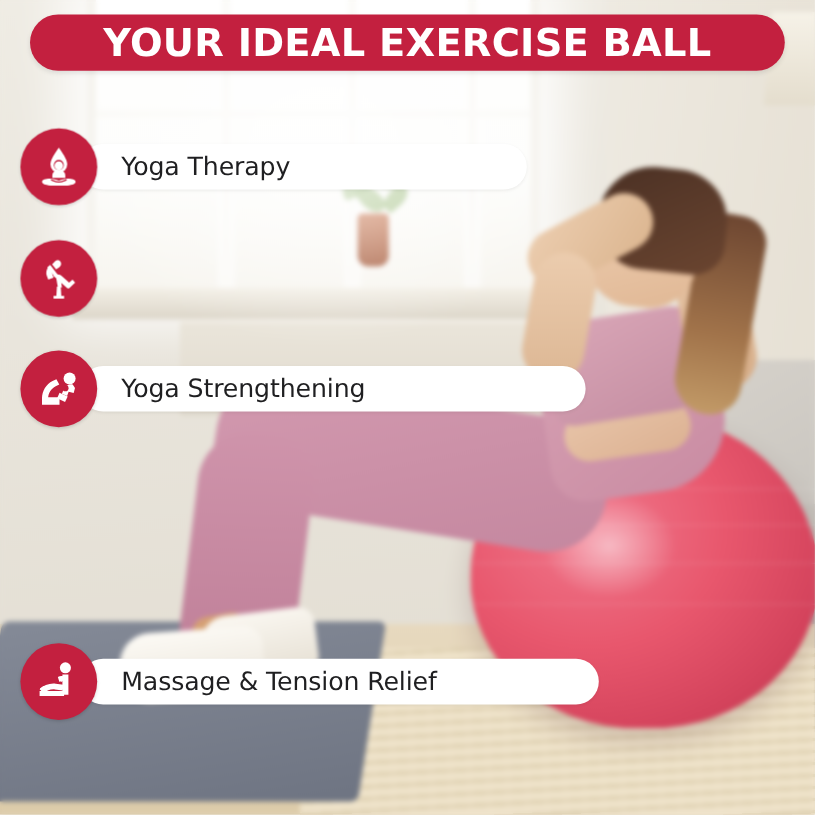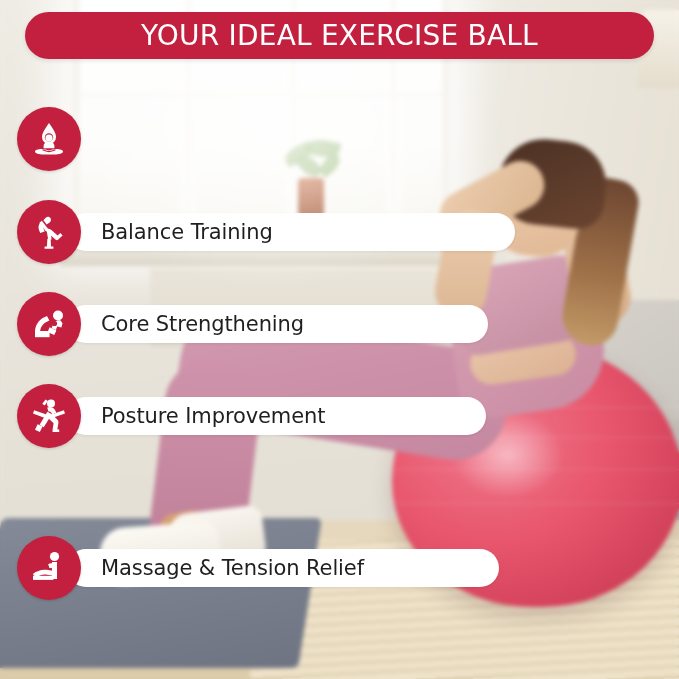--- a/index.html
+++ b/index.html
@@ -273,22 +273,22 @@
     background: #c3203f;
     border-radius: 24px;
     display: flex;
     align-items: center;
     justify-content: center;
     box-shadow: 0 2px 4px rgba(0,0,0,.10);
   }
   .header-title {
     color: #ffffff;
     font-family: "DejaVu Sans", sans-serif;
-    font-size: 28px;
-    font-weight: normal;
+    font-size: 32px;
+    font-weight: bold;
     letter-spacing: 0.2px;
     white-space: nowrap;
   }
 
   .feature-row {
     position: absolute;
     display: flex;
     align-items: center;
     left: 17px;
   }
@@ -398,79 +398,60 @@
       <svg width="44" height="44" viewBox="0 0 44 44" aria-hidden="true">
         <g fill="#ffffff">
           <path d="M22 6 C17 13 15 17 15 20 a7 7 0 0 0 14 0 c0-3-2-7-7-14z"></path>
           <circle cx="22" cy="20.5" r="4.2" fill="#c3203f"></circle>
           <circle cx="22" cy="21" r="3.6"></circle>
           <path d="M22 24.5c-3 0-5.4 2-5.4 4.6v2.2h10.8v-2.2c0-2.6-2.4-4.6-5.4-4.6z"></path>
           <path d="M8 34.5c0-1.6 3-2.6 6.6-2.6 2.6 0 5 .9 7.4 1.6 2.4-.7 4.8-1.6 7.4-1.6 3.6 0 6.6 1 6.6 2.6 0 1.8-4 3.1-8.6 3.1h-10.8C12 37.6 8 36.3 8 34.5z"></path>
           <path d="M15.5 32.8c2 .7 4.2 1.8 6.5 1.8s4.5-1.1 6.5-1.8" stroke="#c3203f" stroke-width="1.1" fill="none"></path>
         </g>
       </svg>
+    </div>
+    <div class="pill" style="width:316px">
+      <span class="pill-label">Yoga Therapy</span>
     </div>
   </div>
 
   <div class="feature-row" style="top:200px">
     <div class="icon-badge">
       <svg width="44" height="44" viewBox="0 0 44 44" aria-hidden="true">
         <g fill="#ffffff">
           <path d="M19 7.5c1.6-1.2 3.6-.8 4.5.8.9 1.6.4 3.5-1.2 4.5l-2.6 1.6-3.3-4.2z"></path>
           <path d="M13.2 12.5c-1.6 2.2-2.1 5-1.2 7.4l1.2 3.2 4.4-1.7-1-2.8c-.4-1.2-.2-2.5.6-3.5z"></path>
           <path d="M14.8 10.8l6.4 8.2-2.4 1.9-6.4-8.2z"></path>
           <path d="M17.4 19.6c2.6-1.4 5.6-1.1 7.6.8l5.6 5.2 2.8-2.6 2.2 2.4-4.6 4.4c-.6.6-1.6.6-2.3 0l-6-5.4z"></path>
           <path d="M19.8 21.6l1.4 7.8h3.4l-1.2-8.4z"></path>
           <path d="M20.4 28.8h3.2l.5 8.4h-4.2z"></path>
           <path d="M17.6 36.6h8.8v2.2h-8.8z"></path>
         </g>
       </svg>
     </div>
-    <div class="pill" style="width:392px">
-      <span class="pill-label">Balance Training</span>
-    </div>
   </div>
 
   <div class="feature-row" style="top:292px">
     <div class="icon-badge">
       <svg width="44" height="44" viewBox="0 0 44 44" aria-hidden="true">
         <g fill="#ffffff">
           <circle cx="31" cy="13.5" r="5"></circle>
           <path d="M33.6 18.4c-3.6-.6-6.5 1.3-7.6 4.2l-1.4 3.6 4.3 1.7 1.3-3.4 4.2 1.1 1.1-4.3z"></path>
           <path d="M8 30.2c0-6.4 3.5-12 8.8-14.6l3.2-1.6 2.4 4.4-3 1.5c-3.8 1.9-6.3 5.9-6.3 10.3z"></path>
           <path d="M8 29h14.6v6.2H8z"></path>
           <path d="M22.6 25.2l6.8 3.2-2.2 4.6-6.6-3.1z"></path>
           <circle cx="27.5" cy="21.5" r="2.6" fill="#c3203f"></circle>
         </g>
       </svg>
     </div>
     <div class="pill" style="width:365px">
-      <span class="pill-label">Core Strengthening</span>
-    </div>
-  </div>
-
-  <div class="feature-row" style="top:384px">
-    <div class="icon-badge">
-      <svg width="44" height="44" viewBox="0 0 44 44" aria-hidden="true">
-        <g fill="#ffffff">
-          <circle cx="24" cy="9.5" r="4"></circle>
-          <path d="M18.6 5.4l2.3 1.6-3.2 4.4-2.4-1.7z"></path>
-          <path d="M6 19.4l1.1-3.1 12.4 4.3c1.6.6 3.3.6 4.9 0l12.5-4.4 1.1 3.2-13 4.6c-2.3.8-4.8.8-7.1 0z"></path>
-          <path d="M20.2 13.6c2.8-1.3 6-.5 7.6 2.1l1.6 2.7-4 2.2-1.4-2.2c-.5-.8-1.5-1.1-2.4-.7z"></path>
-          <path d="M20.4 17.8l4.5 2.5-8.2 13-4.1-2.5z"></path>
-          <path d="M10.6 30.2l5 2.4-2.8 5.4-4.8-2.3z"></path>
-          <path d="M24.9 20.3l5.4 5.3c.9.9 1.3 2.1 1.1 3.3l-1.2 7.3-4.6-.8 1-6.2-6.3-6z"></path>
-          <path d="M25.6 35.4h6.6v2.6h-6.6z"></path>
-        </g>
-      </svg>
-    </div>
-    <div class="pill" style="width:363px">
-      <span class="pill-label">Posture Improvement</span>
-    </div>
-  </div>
+      <span class="pill-label">Yoga Strengthening</span>
+    </div>
+  </div>
+
 
 
   <div class="feature-row" style="top:536px">
     <div class="icon-badge">
       <svg width="44" height="44" viewBox="0 0 44 44" aria-hidden="true">
         <g fill="#ffffff">
           <circle cx="27.5" cy="10.5" r="4.6"></circle>
           <path d="M25 16h5v17h-5z"></path>
           <path d="M21.2 18.2c2.2-1.4 4.6-1.2 6.3.5l-3 3.6c-.6-.5-1.4-.5-2 0z"></path>
           <path d="M6 28.4c3.4-3.4 8.6-5.2 13.4-4.6l6.6.9-.8 4.7-6.4-.9c-3.3-.4-6.8.8-9.1 3.1z"></path>

